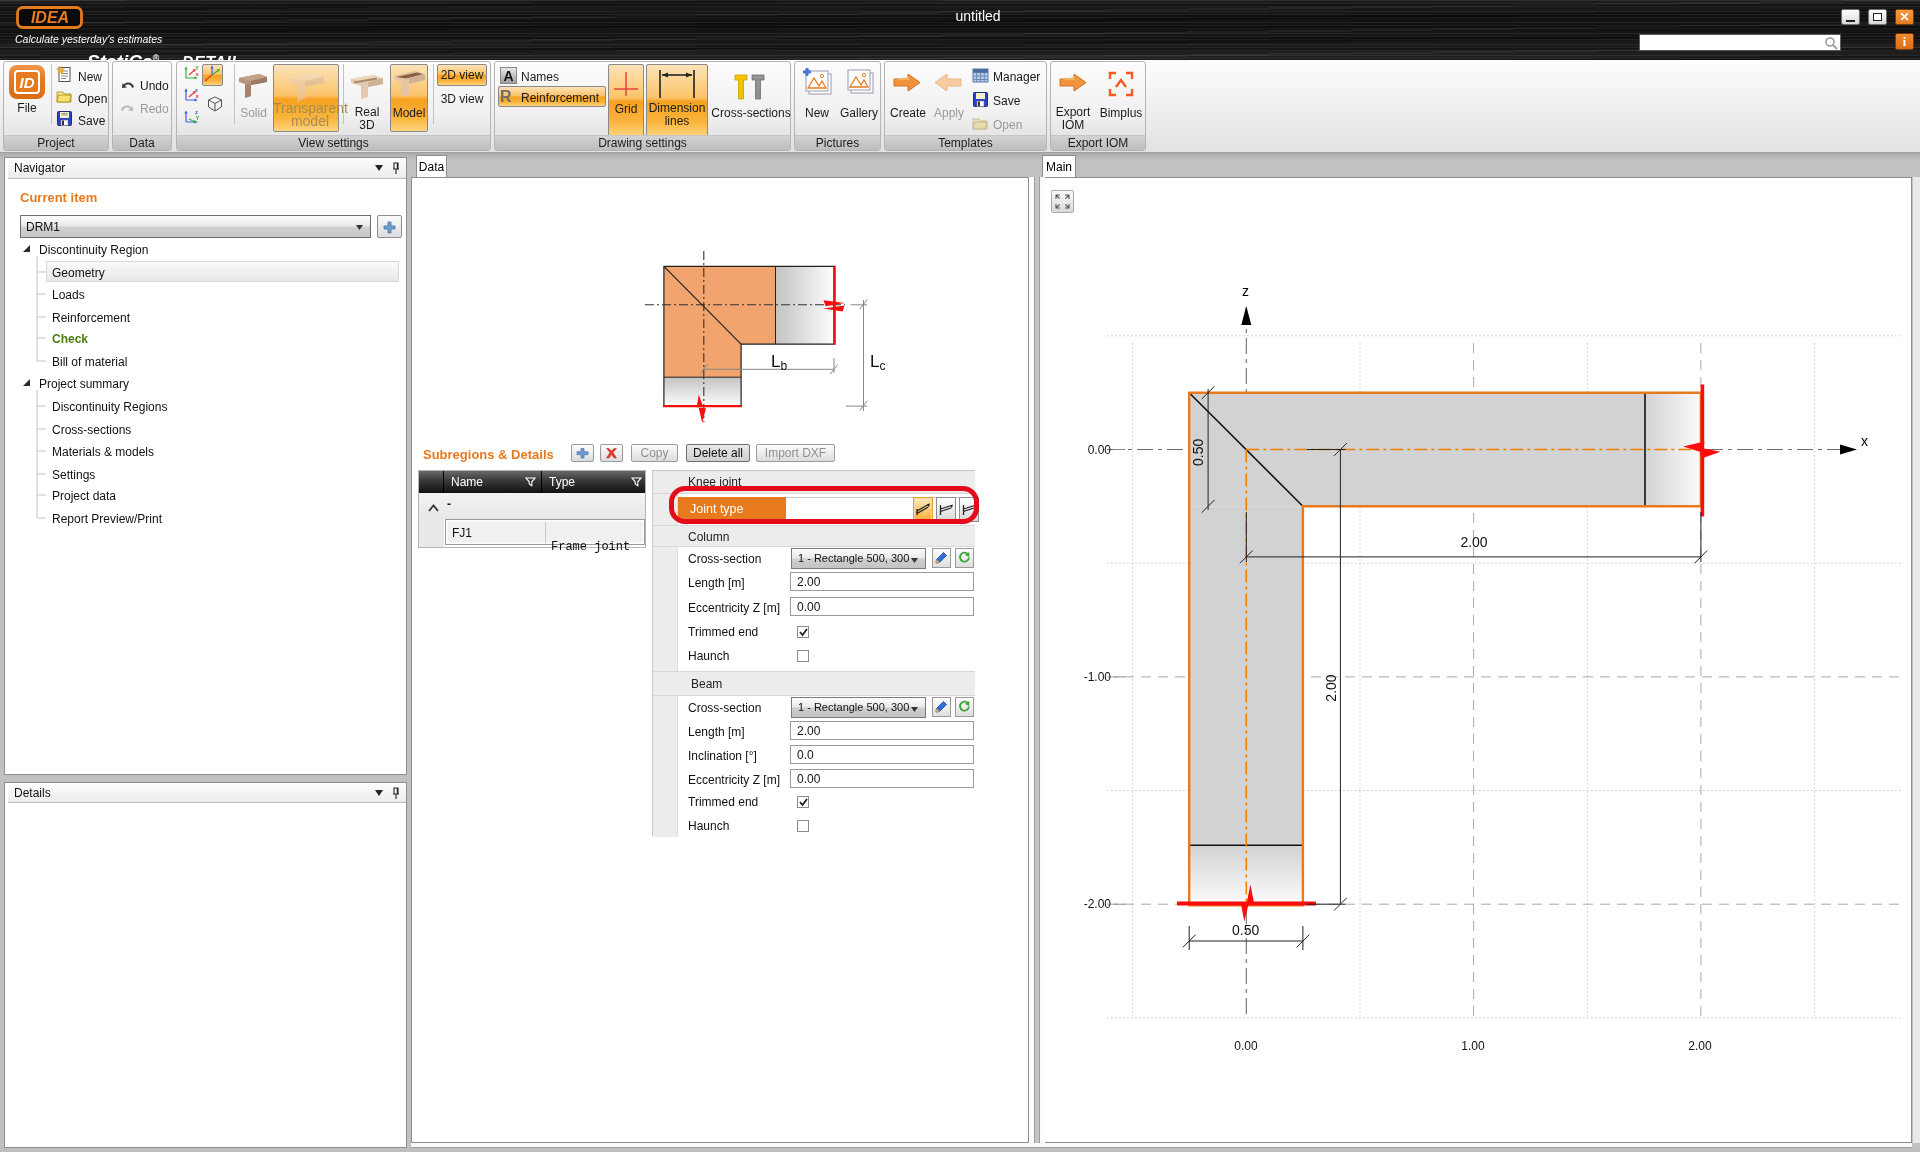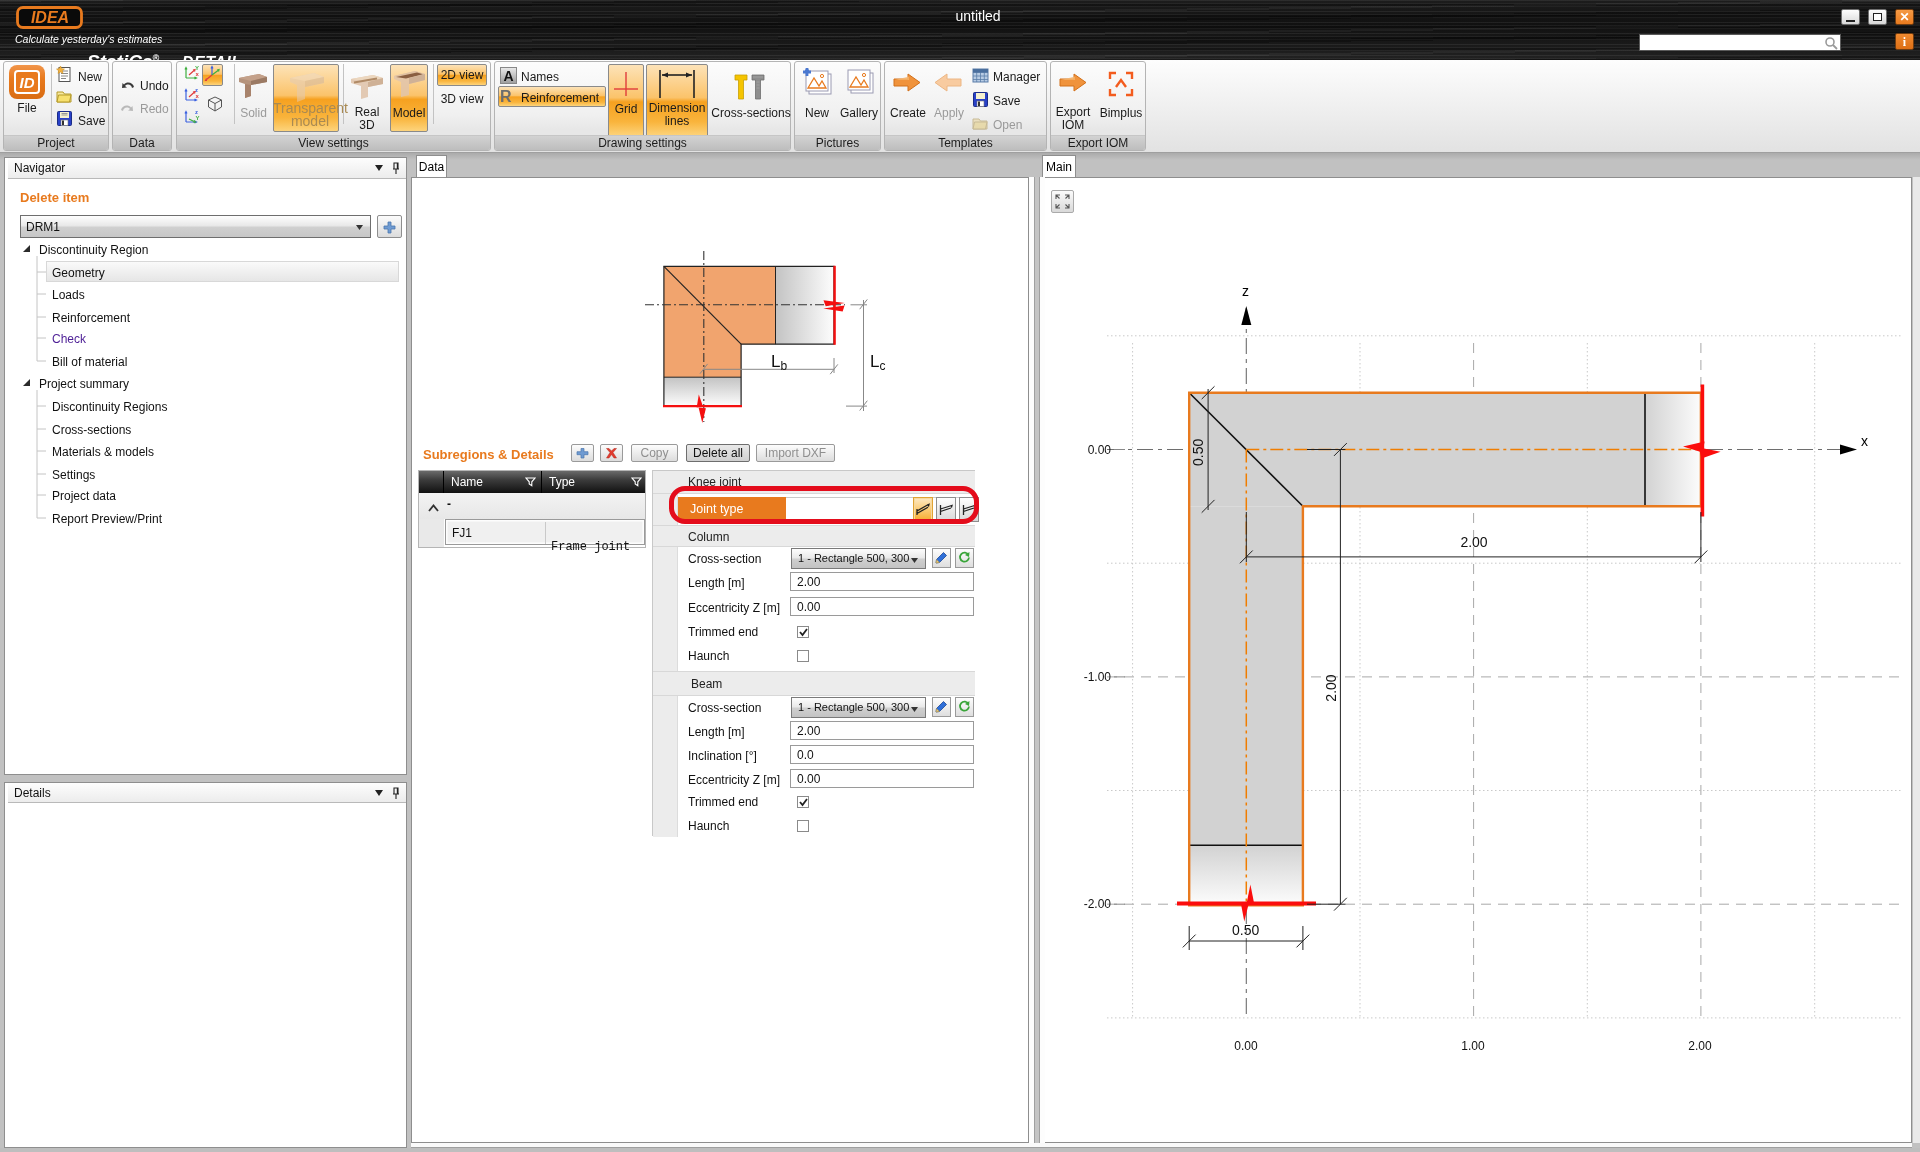--- a/index.html
+++ b/index.html
@@ -279,21 +279,21 @@
       <div class="abs" style="left:3px;top:0;width:398px;height:616px;">
     <div class="ptitle" style="left:0;top:0;right:0;height:21px;line-height:21px;padding-left:6px;">Navigator
       <svg class="abs" style="right:22px;top:7px;" width="9" height="7">
             <path d="M0 0 L8 0 4 6 Z" fill="#222"></path>
           </svg>
       <svg class="abs" style="right:5px;top:4px;" width="10" height="13" viewBox="0 0 10 13">
             <path d="M3 1 L7 1 7 7 3 7 Z M2 7 L8 7 M5 7 L5 12" stroke="#222" fill="none" stroke-width="1.1"></path>
             <path d="M5.8 1 L7 1 7 7 5.8 7 Z" fill="#222"></path>
           </svg>
     </div>
-    <div class="abs" style="left:12px;top:32px;color:#e87a1e;font-weight:bold;font-size:13px;">Delete item</div>
+    <div class="abs" style="left:12px;top:32px;color:#e87a1e;font-weight:bold;font-size:13px;">Current item</div>
     <div class="abs" style="left:12px;top:57px;width:351px;height:23px;border:1px solid #6e6e6e;background:linear-gradient(180deg,#fefefe,#e9e9e9 45%,#cfcfcf 55%,#c7c7c7);">
       <div class="abs" style="left:5px;top:4px;font-size:12px;color:#111;">DRM1</div>
       <svg class="abs" style="right:6px;top:9px;" width="8" height="6">
             <path d="M0 0 L7 0 3.5 5 Z" fill="#333"></path>
           </svg>
     </div>
     <div class="abs" style="left:369px;top:57px;width:25px;height:23px;border:1px solid #8e8e8e;border-radius:2px;background:linear-gradient(180deg,#fbfbfb,#dcdcdc);">
       <svg class="abs" style="left:5px;top:5px;" width="13" height="13" viewBox="0 0 13 13">
             <path d="M5 1 L8 1 8 5 12 5 12 8 8 8 8 12 5 12 5 8 1 8 1 5 5 5 Z" fill="#6f9bd2" stroke="#4a76ad" stroke-width="0.8"></path>
           </svg>
@@ -303,21 +303,21 @@
       <path d="M29 98 L29 203 M29 114 L38 114 M29 136 L38 136 M29 159 L38 159 M29 180 L38 180 M29 203 L38 203" stroke="#c4c4c4" fill="none"></path>
       <path d="M29 232 L29 360 M29 248 L38 248 M29 271 L38 271 M29 293 L38 293 M29 316 L38 316 M29 337 L38 337 M29 360 L38 360" stroke="#c4c4c4" fill="none"></path>
       <path d="M15 94 L22 87 22 94 Z" fill="#2b2b2b"></path>
       <path d="M15 228 L22 221 22 228 Z" fill="#2b2b2b"></path>
     </svg>
     <div class="abs" style="left:31px;top:85px;font-size:12px;color:#111;">Discontinuity Region</div>
     <div class="abs" style="left:38px;top:103px;width:353px;height:21px;background:linear-gradient(180deg,#fafafa,#e6e6e6);border:1px solid #d8d8d8;"></div>
     <div class="abs" style="left:44px;top:108px;font-size:12px;color:#111;">Geometry</div>
     <div class="abs" style="left:44px;top:130px;font-size:12px;color:#111;">Loads</div>
     <div class="abs" style="left:44px;top:153px;font-size:12px;color:#111;">Reinforcement</div>
-    <div class="abs" style="left:44px;top:174px;font-size:12px;color:#4c1d95;">Check</div>
+    <div class="abs" style="left:44px;top:174px;font-size:12px;color:#4d7c0f;font-weight:bold;">Check</div>
     <div class="abs" style="left:44px;top:197px;font-size:12px;color:#111;">Bill of material</div>
     <div class="abs" style="left:31px;top:219px;font-size:12px;color:#111;">Project summary</div>
     <div class="abs" style="left:44px;top:242px;font-size:12px;color:#111;">Discontinuity Regions</div>
     <div class="abs" style="left:44px;top:265px;font-size:12px;color:#111;">Cross-sections</div>
     <div class="abs" style="left:44px;top:287px;font-size:12px;color:#111;">Materials &amp; models</div>
     <div class="abs" style="left:44px;top:310px;font-size:12px;color:#111;">Settings</div>
     <div class="abs" style="left:44px;top:331px;font-size:12px;color:#111;">Project data</div>
     <div class="abs" style="left:44px;top:354px;font-size:12px;color:#111;">Report Preview/Print</div>
   </div>
     </div>

